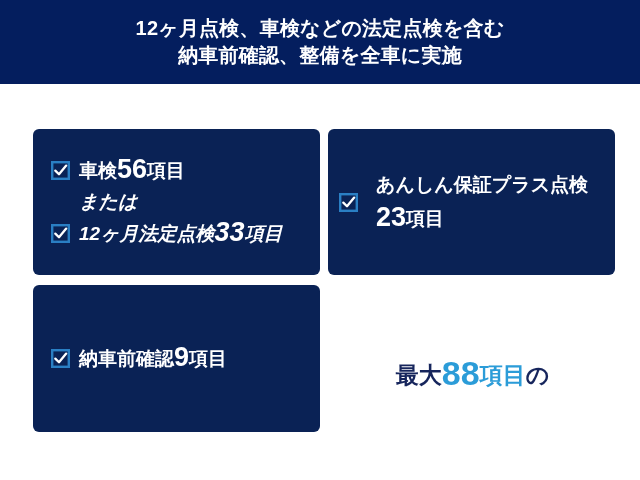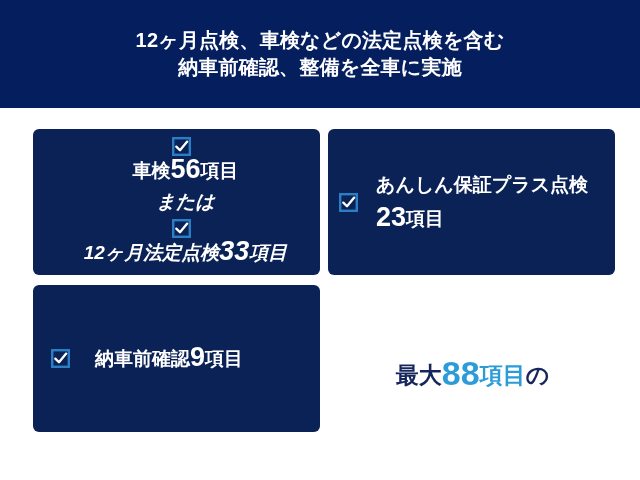--- a/index.html
+++ b/index.html
@@ -15,21 +15,21 @@
     overflow: hidden;
     position: relative;
   }
 
   
   .header-banner {
     position: absolute;
     left: 0;
     top: 0;
     width: 640px;
-    height: 108px;
+    height: 84px;
     background: #041e5e;
     display: flex;
     flex-direction: column;
     align-items: center;
     justify-content: center;
     box-sizing: border-box;
   }
   .header-line {
     color: #ffffff;
     font-size: 20px;
@@ -69,27 +69,26 @@
   }
   .card-3 {
     left: 33px;
     top: 285px;
     width: 287px;
     height: 147px;
     display: flex;
     flex-direction: row;
     align-items: center;
     padding-left: 18px;
-    gap: 16px;
   }
 
   
   .card-row {
     display: flex;
-    flex-direction: column;
+    flex-direction: row;
     align-items: center;
     white-space: nowrap;
   }
   .card-row + .card-row {
     margin-top: 3px;
     font-style: italic;
   }
 
   
   .checkbox-icon {

